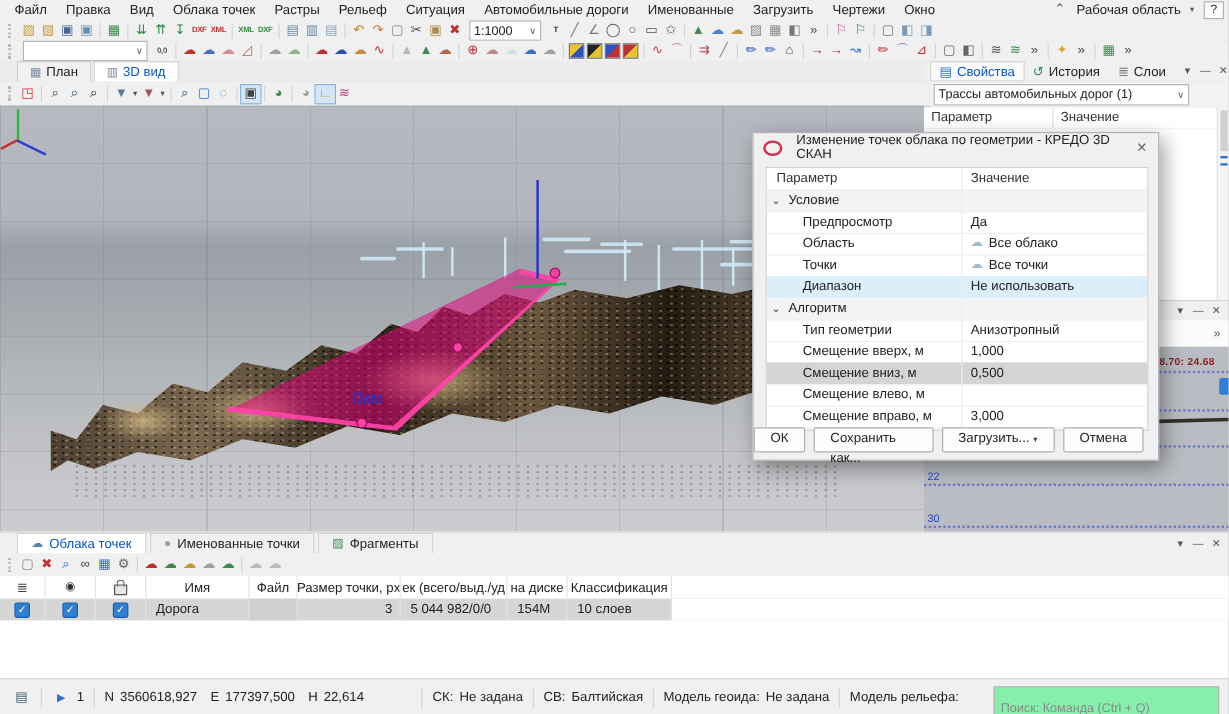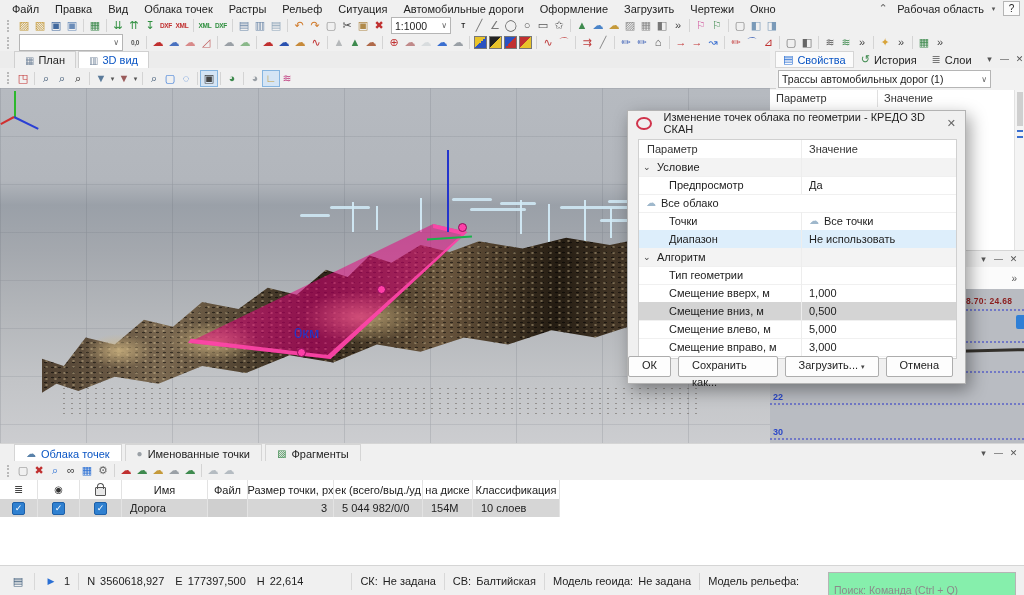--- a/index.html
+++ b/index.html
@@ -46,21 +46,21 @@
   .rscroll .bm{position:absolute;left:2px;width:6px;height:2px;background:#3a6fd0;}
   
   .profile{top:250px;left:770px;width:254px;height:193px;background:#f0f0f0;border-top:1px solid #d5d5d5;}
   .profile .phead{position:absolute;top:0;left:0;right:0;height:16px;display:flex;align-items:center;}
   .profile .ptool{position:absolute;top:16px;left:0;right:0;height:22px;background:#fbfbfb;border-bottom:1px solid #e0e0e0;display:flex;align-items:center;padding:0 4px;}
   .profile .pcombo{width:40px;height:14px;background:#fff;border:1px solid #c0c0c0;}
   .profile .pover{margin-left:auto;font-size:10px;color:#555;padding-right:3px;}
   .profile .pbody{position:absolute;top:38px;left:0;right:0;bottom:0;background:#b9bcc2;overflow:hidden;}
   .dotline{position:absolute;left:0;right:0;height:0;border-top:2px dotted #5a62c8;opacity:.75;}
   .pcoords{position:absolute;left:191px;top:7px;font-size:8.5px;font-weight:bold;color:#8b1d1d;letter-spacing:.3px;}
-  .plabel{position:absolute;left:3px;font-size:9px;font-weight:bold;color:#2a46c8;}
+  .plabel{position:absolute;left:3px;font-size:9px;font-weight:normal;color:#2a46c8;}
   .pline{position:absolute;left:188px;right:0;top:60px;height:3px;background:#33302b;transform:rotate(-1.5deg);}
   .pmarker{position:absolute;right:0;top:26px;width:8px;height:14px;background:#2f7fd6;border-radius:2px 0 0 2px;}
   
   .t3d{top:68px;left:0;width:770px;height:20px;background:#f0f0f0;display:flex;align-items:center;padding-left:6px;border-bottom:1px solid #cfcfcf;}
   .viewport{top:88px;left:0;width:770px;height:355px;overflow:hidden;
     background:linear-gradient(#b6bac0 0%,#b2b6bc 26%,#9aa0a8 33%,#a4a8ae 46%,#b2b5b9 62%,#c2c4c7 82%,#cccdd0 100%);}
   .vgrid{position:absolute;inset:0;opacity:.35;
     background-image:repeating-linear-gradient(to right,rgba(100,106,116,.55) 0 1px,transparent 1px 86px),
                      repeating-linear-gradient(to bottom,rgba(100,106,116,.45) 0 1px,transparent 1px 48px);}
   .pole{position:absolute;width:2px;background:#d2eaf6;opacity:.95;}
@@ -143,21 +143,21 @@
   <div class="abs menubar">
     <span style="display:flex">
         <span class="menu-item">Файл</span>
         <span class="menu-item">Правка</span>
         <span class="menu-item">Вид</span>
         <span class="menu-item">Облака точек</span>
         <span class="menu-item">Растры</span>
         <span class="menu-item">Рельеф</span>
         <span class="menu-item">Ситуация</span>
         <span class="menu-item">Автомобильные дороги</span>
-        <span class="menu-item">Оформление</span>
+        <span class="menu-item">Именованные</span>
         <span class="menu-item">Загрузить</span>
         <span class="menu-item">Чертежи</span>
         <span class="menu-item">Окно</span>
       </span>
     <span class="mb-right">
       <span class="ti" style="color:#666">⌃</span>
       <span>Рабочая область</span>
       <span class="ti dd">▾</span>
       <span class="help-btn">?</span>
     </span>
@@ -451,20 +451,21 @@
       <div class="drow grp" style="top:18px">
         <span class="gchev">⌄</span>
         <div class="p">Условие</div>
           <div class="v"></div>
       </div>
       <div class="drow" style="top:36px">
         <div class="p">Предпросмотр</div>
         <div class="v">Да</div>
       </div>
       <div class="drow" style="top:54px">
+        <div class="p">Область</div>
         <div class="v">
             <span class="vcloud">☁</span>
             <span>Все облако</span>
           </div>
       </div>
       <div class="drow" style="top:72px">
         <div class="p">Точки</div>
         <div class="v">
             <span class="vcloud">☁</span>
             <span>Все точки</span>
@@ -474,32 +475,32 @@
         <div class="p">Диапазон</div>
         <div class="v">Не использовать</div>
       </div>
       <div class="drow grp" style="top:108px">
         <span class="gchev">⌄</span>
         <div class="p">Алгоритм</div>
           <div class="v"></div>
       </div>
       <div class="drow" style="top:126px">
         <div class="p">Тип геометрии</div>
+        <div class="v">Анизотропный</div>
       </div>
       <div class="drow" style="top:144px">
         <div class="p">Смещение вверх, м</div>
         <div class="v">1,000</div>
       </div>
       <div class="drow selg" style="top:162px">
         <div class="p">Смещение вниз, м</div>
         <div class="v">0,500</div>
       </div>
       <div class="drow" style="top:180px">
         <div class="p">Смещение влево, м</div>
-        <div class="v">5,000</div>
       </div>
       <div class="drow" style="top:198px">
         <div class="p">Смещение вправо, м</div>
         <div class="v">3,000</div>
       </div>
     </div>
     <div class="dbtns">
       <span class="btn">ОК</span>
       <span class="btn">Сохранить как...</span>
       <span class="btn"><span>Загрузить...</span><span class="ba">▾</span></span>

